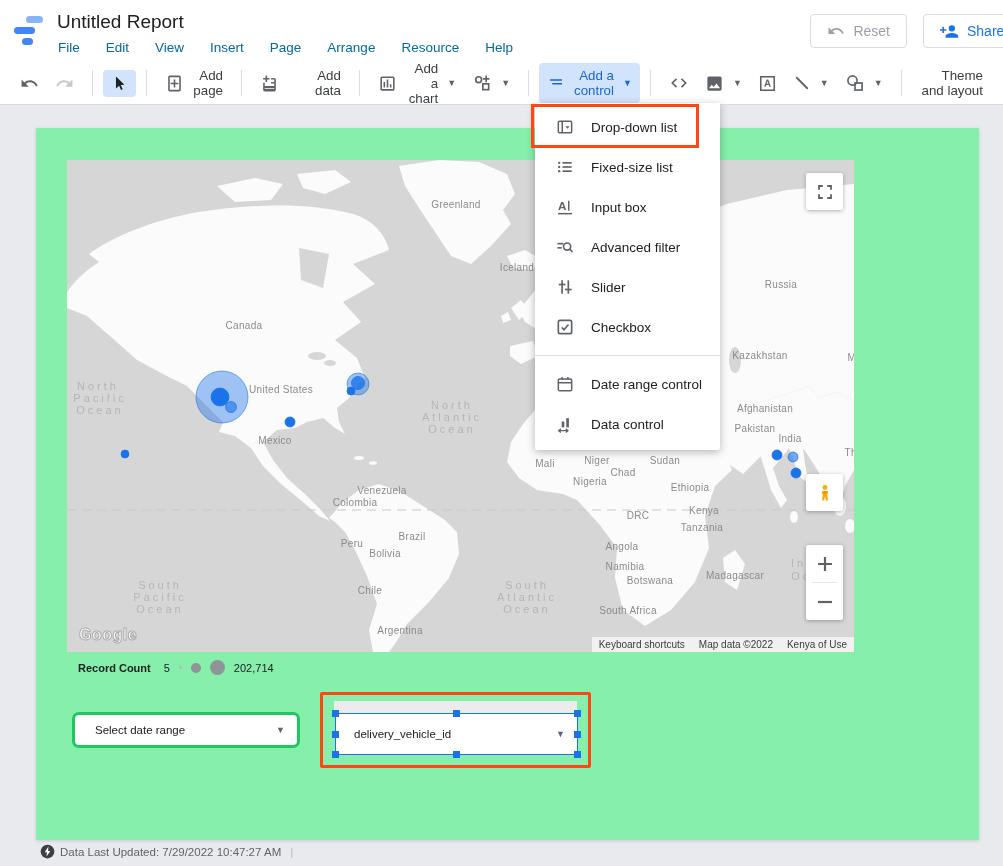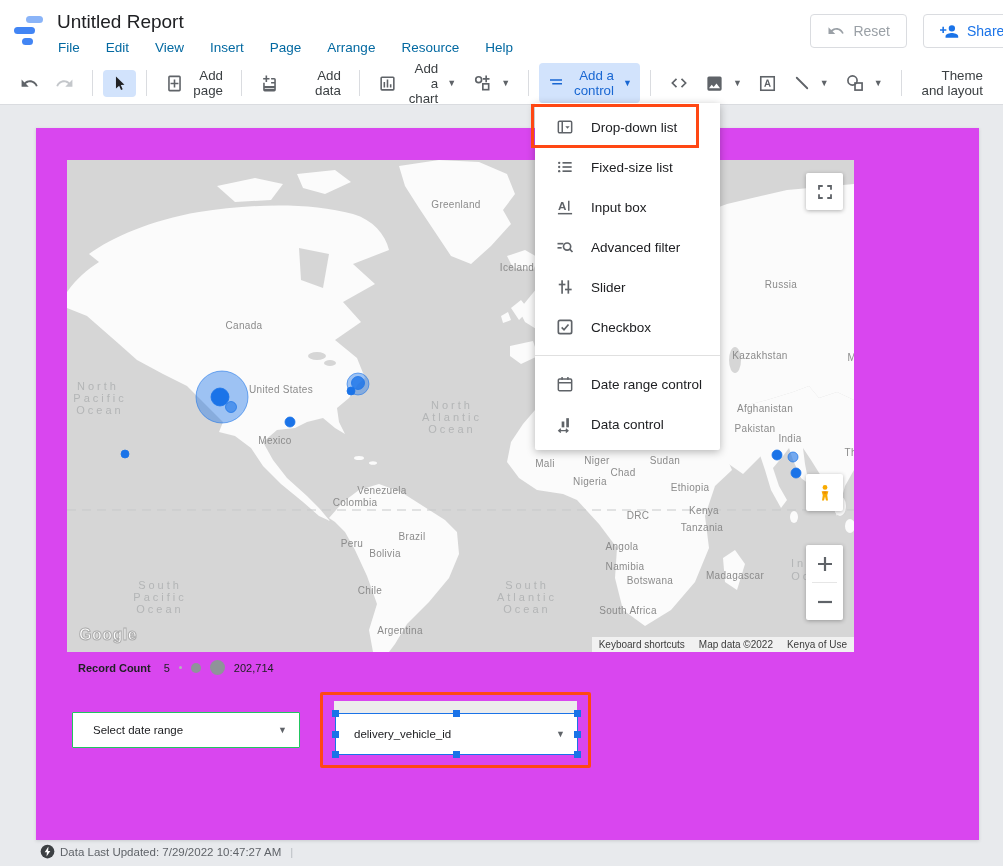--- a/index.html
+++ b/index.html
@@ -34,21 +34,21 @@
   .ticon { color:#5f6368; }
   .ticon.dim { color:#c4c7cb; }
   .tool-active { background:#d2e3fc; }
   .tbtn.blue { background:#d2e3fc; color:#1967d2; }
   .tbtn.blue .ticon { color:#1967d2; }
   .caret { font-size:9px; color:#5f6368; margin-left:2px; }
   .tbtn.blue .caret { color:#1967d2; }
   .theme-sec { margin-left:auto; display:flex; align-items:center; }
 
   
-  .canvas { position:absolute; left:36px; top:128px; width:943px; height:712px; background:#d946ef;
+  .canvas { position:absolute; left:36px; top:128px; width:943px; height:712px; background:#86efac;
     box-shadow:0 1px 3px rgba(60,64,67,.18); }
 
   
   .map { position:absolute; left:31px; top:32px; width:787px; height:492px; background:#d6d6d6;
     overflow:hidden; }
   .map svg.base { position:absolute; left:0; top:0; }
   .mlbl { position:absolute; transform:translate(-50%,-50%); white-space:nowrap; pointer-events:none; }
   .mlbl.country { font-size:10px; color:#8b8b8b; letter-spacing:.3px; }
   .mlbl.ocean { font-size:11px; color:#b3b5b6; letter-spacing:3px; }
   .map-btn { position:absolute; width:37px; background:#fff; border:none; border-radius:2px;
@@ -65,21 +65,21 @@
   .attrib span { background:rgba(246,246,246,.85); padding:2px 7px; }
 
   
   .legend { position:absolute; left:42px; top:532px; display:flex; align-items:center; gap:9px;
     font-size:11px; color:#202124; }
   .legend .lt { font-weight:bold; margin-right:4px; }
   .dotc { border-radius:50%; background:#8f9499; }
 
   
   .datectl { position:absolute; left:36px; top:584px; width:228px; height:36px; background:#fff;
-    border:1px solid #22c55e; border-radius:1px; display:flex; align-items:center; font-size:11.5px;
+    border:3px solid #22c55e; border-radius:7px; display:flex; align-items:center; font-size:11.5px;
     color:#202124; padding:0 12px 0 20px; }
   .datectl .caret { margin-left:auto; }
   .annot2 { position:absolute; left:284px; top:564px; width:271px; height:76px;
     border:3px solid #ff4713; border-radius:2px; }
   .ctl-strip { position:absolute; left:11px; top:6px; width:243px; height:12px; background:#ececec; }
   .sel-rect { position:absolute; left:12px; top:18px; width:243px; height:42px; background:#fff;
     border:1.5px solid #1a73e8; display:flex; align-items:center; font-size:11.5px; color:#202124;
     padding:0 12px 0 18px; }
   .sel-rect .caret { margin-left:auto; }
   .hdl { position:absolute; width:7px; height:7px; background:#1a73e8; }

